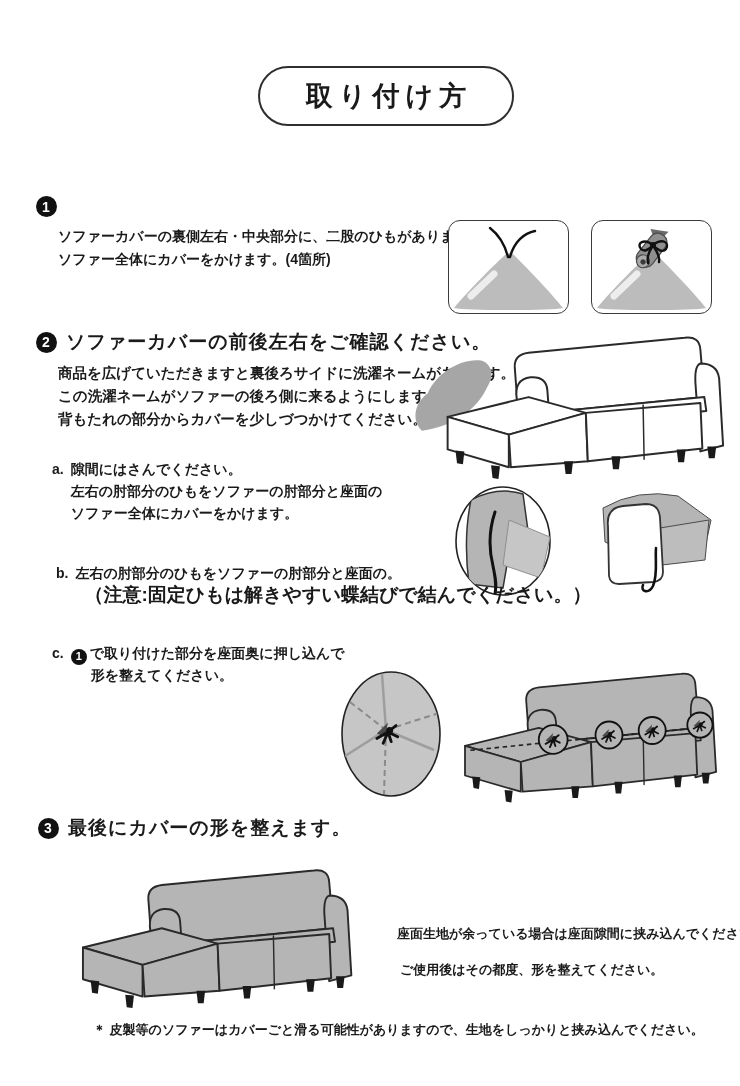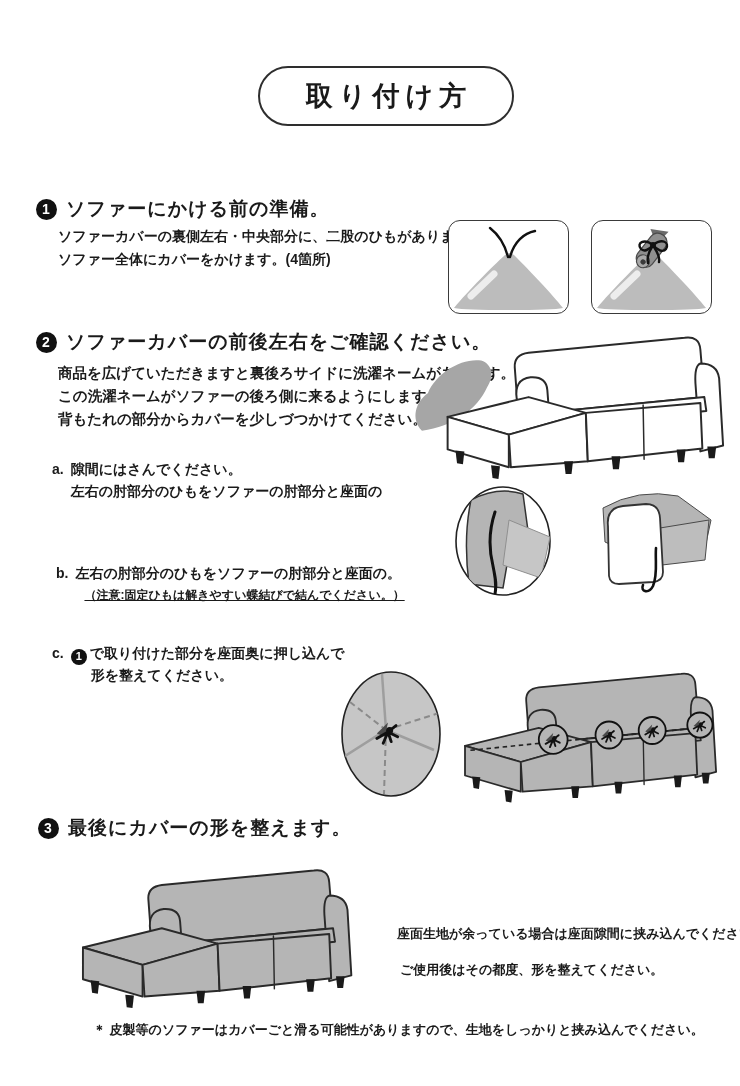--- a/index.html
+++ b/index.html
@@ -17,21 +17,21 @@
     letter-spacing:1px;white-space:nowrap;}
   .badge{
     width:21px;height:21px;border-radius:50%;background:#111;color:#fff;
     display:inline-flex;align-items:center;justify-content:center;
     font-size:14px;font-weight:700;flex:0 0 auto;line-height:1;
   }
   .badge-sm{width:16px;height:16px;font-size:11px;margin-right:3px;position:relative;top:2px;}
   .body14{font-size:14px;font-weight:600;line-height:23px;white-space:nowrap;}
   .sub{display:flex;gap:7px;font-size:14px;font-weight:600;line-height:22px;white-space:nowrap;}
   .sub .label{font-weight:700;}
-  .paren{font-size:12px;padding-left:9px;text-decoration:underline;}
+  .paren{font-size:19px;padding-left:9px;}
   .indent2{padding-left:20px;}
   .note{font-size:13px;font-weight:600;white-space:nowrap;}
   .illus-box{border:1.5px solid #3a3a3a;border-radius:12px;background:#fff;overflow:hidden;}
   svg{display:block;}
 </style>
 </head>
 <body>
 
 <div class="page">
 
@@ -65,21 +65,20 @@
       </g>
     </defs>
   </svg>
 
   <div class="abs title-pill">
     <span>取り付け方</span>
   </div>
 
   <div class="abs step-head" style="left:36px;top:172px">
     <span class="badge">1</span>
-    <span>ソファーにかける前の準備。</span>
   </div>
   <div class="abs body14" style="left:58px;top:201px">
     <div>ソファーカバーの裏側左右・中央部分に、二股のひもがあります。</div>
     <div>ソファー全体にカバーをかけます。(4箇所)</div>
   </div>
 
   <div class="abs illus-box" style="left:448px;top:196px;width:119px;height:92px">
     <svg viewBox="0 0 119 92" width="119" height="92">
       <use href="#moundBase"></use>
       <g stroke="#111" stroke-width="2.4" fill="none" stroke-linecap="round">
@@ -125,20 +124,21 @@
       <path d="M12,106 C0,94 6,76 18,68 C26,48 52,32 72,35 C84,39 85,52 78,62 C68,84 44,102 12,106 Z" fill="#a6a6a6"></path>
       <use href="#sofaShape" x="8" y="0" style="color:#ffffff"></use>
     </svg>
   </div>
 
   <div class="abs sub" style="left:52px;top:434px">
     <span class="label">a.</span>
     <div>
       <div>隙間にはさんでください。</div>
       <div>左右の肘部分のひもをソファーの肘部分と座面の</div>
+      <div>ソファー全体にカバーをかけます。</div>
     </div>
   </div>
 
   <div class="abs" style="left:443px;top:456px">
     <svg viewBox="0 0 285 122" width="285" height="122">
       <clipPath id="abclip">
           <ellipse cx="60" cy="61" rx="47" ry="54"></ellipse>
         </clipPath>
       <ellipse cx="60" cy="61" rx="47" ry="54" fill="#ffffff" stroke="#222" stroke-width="1.6"></ellipse>
       <g clip-path="url(#abclip)">

